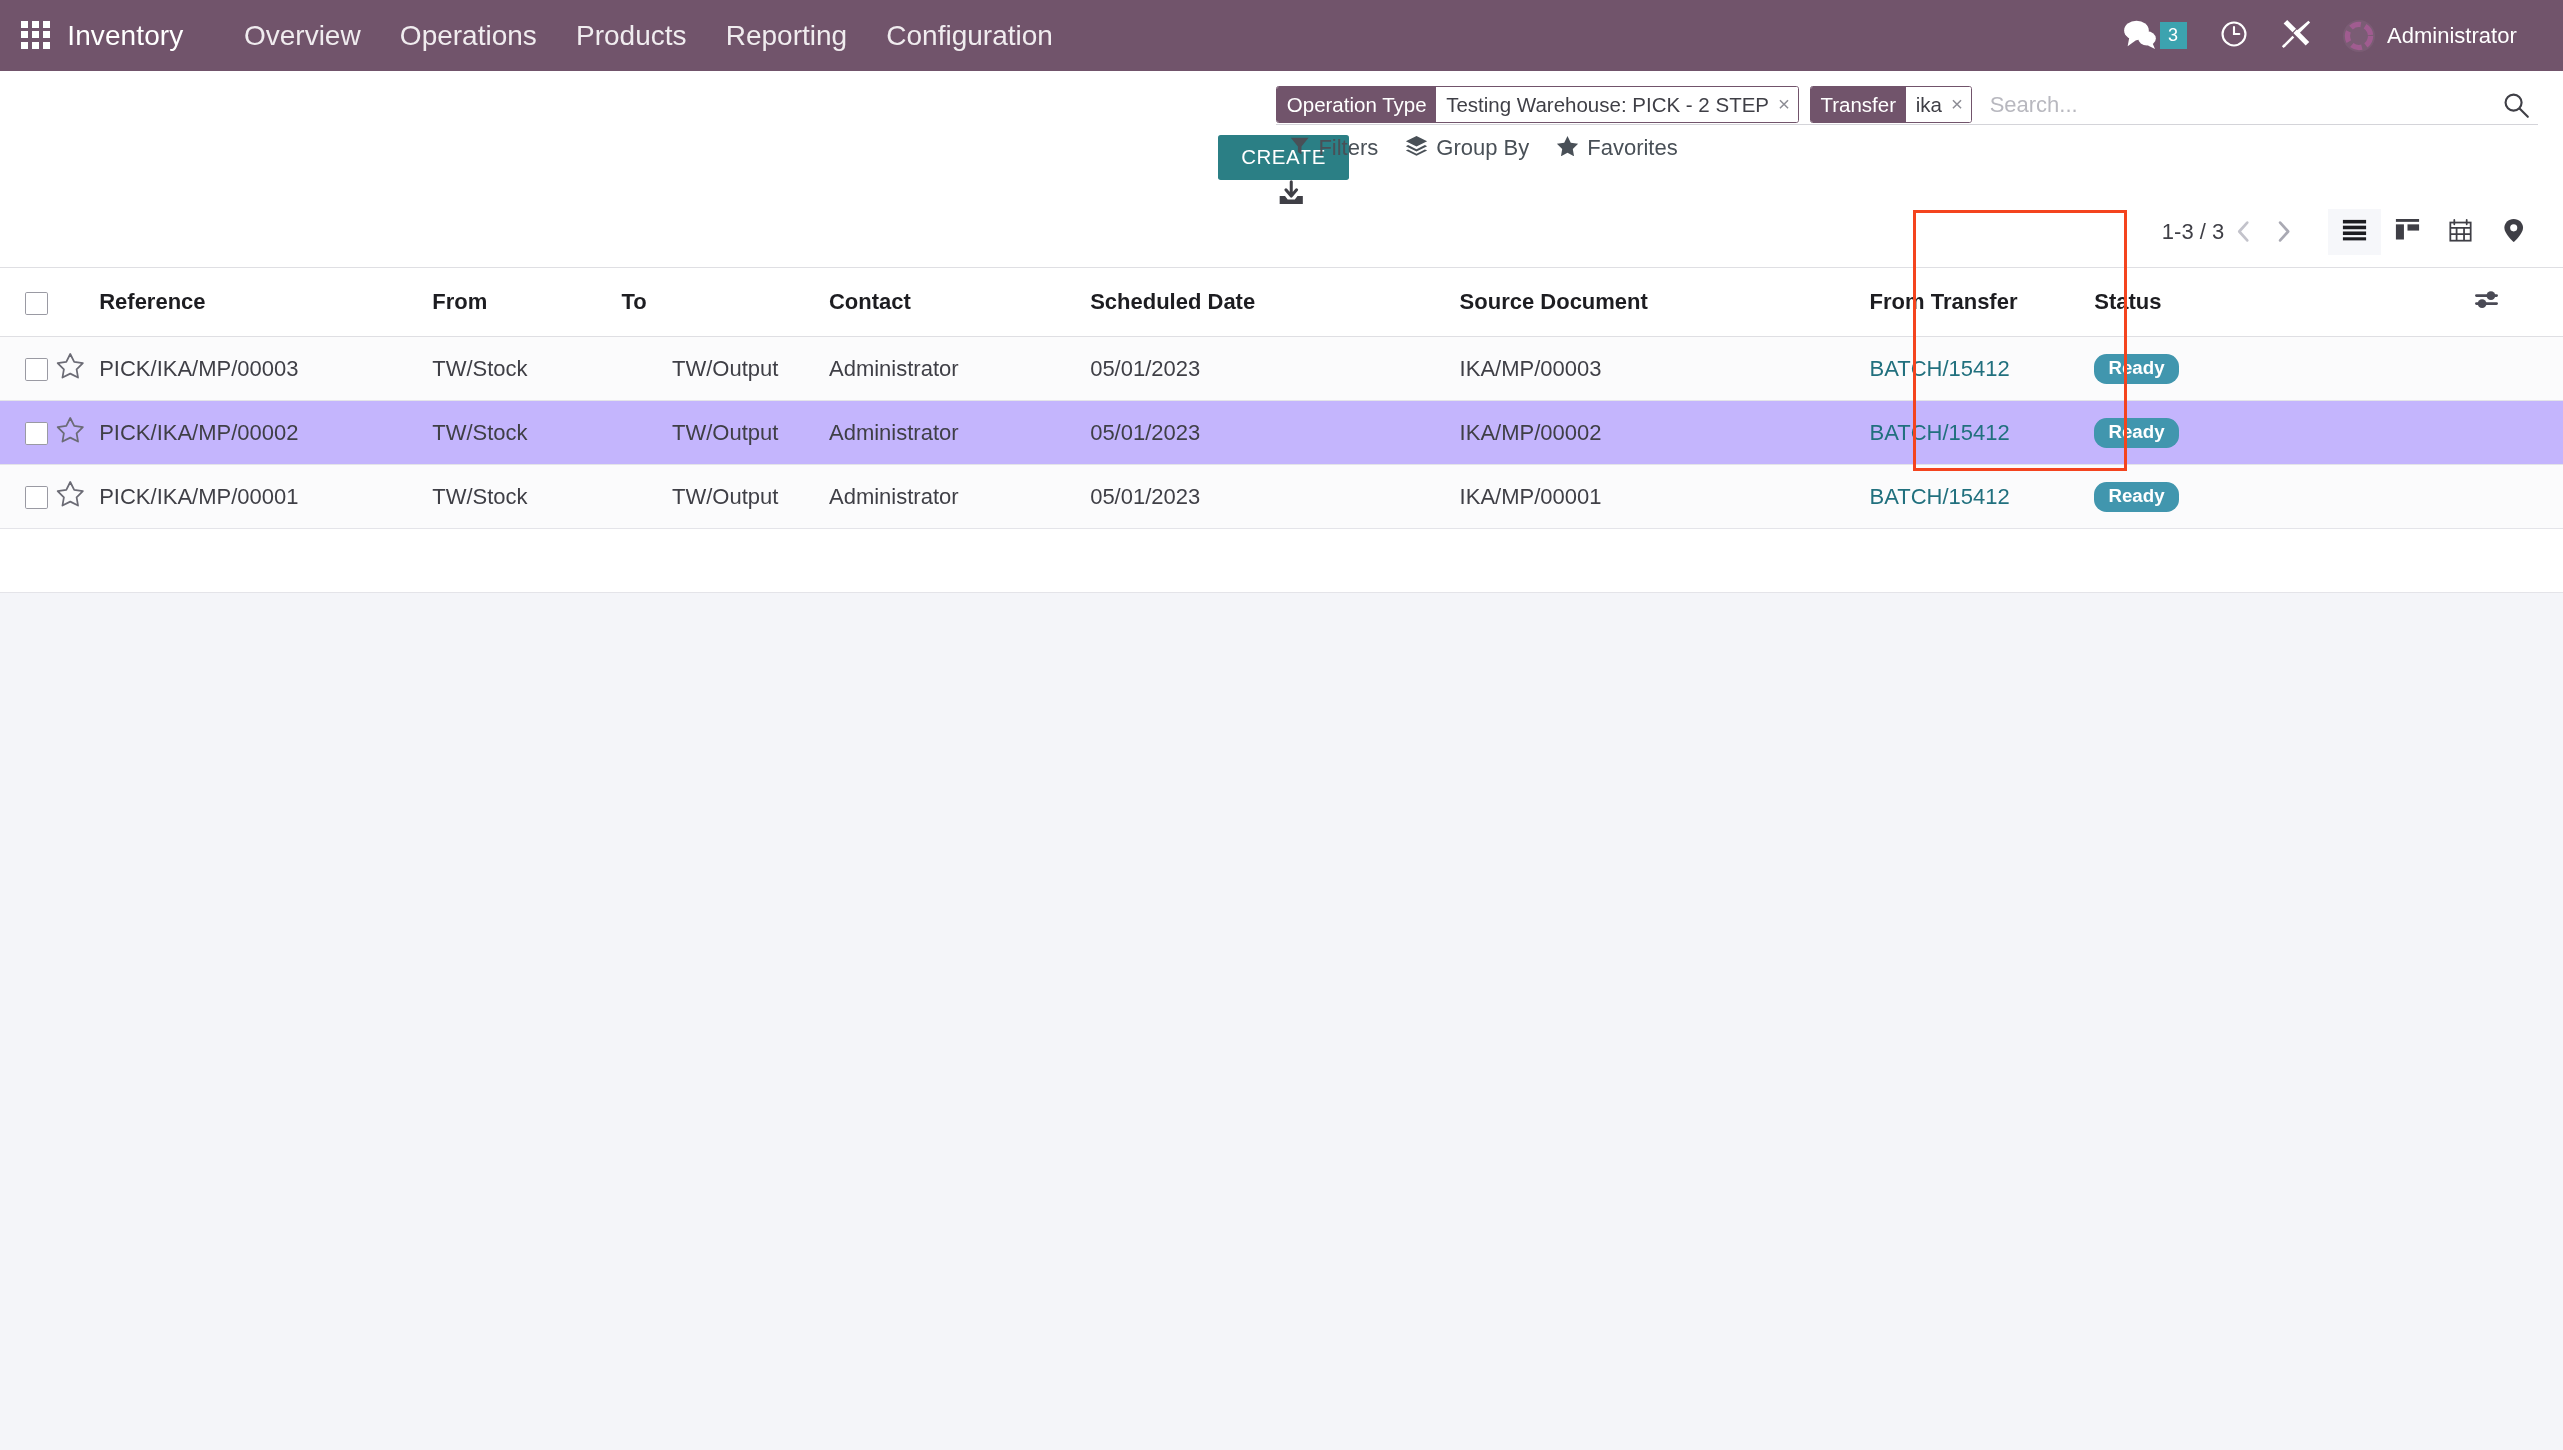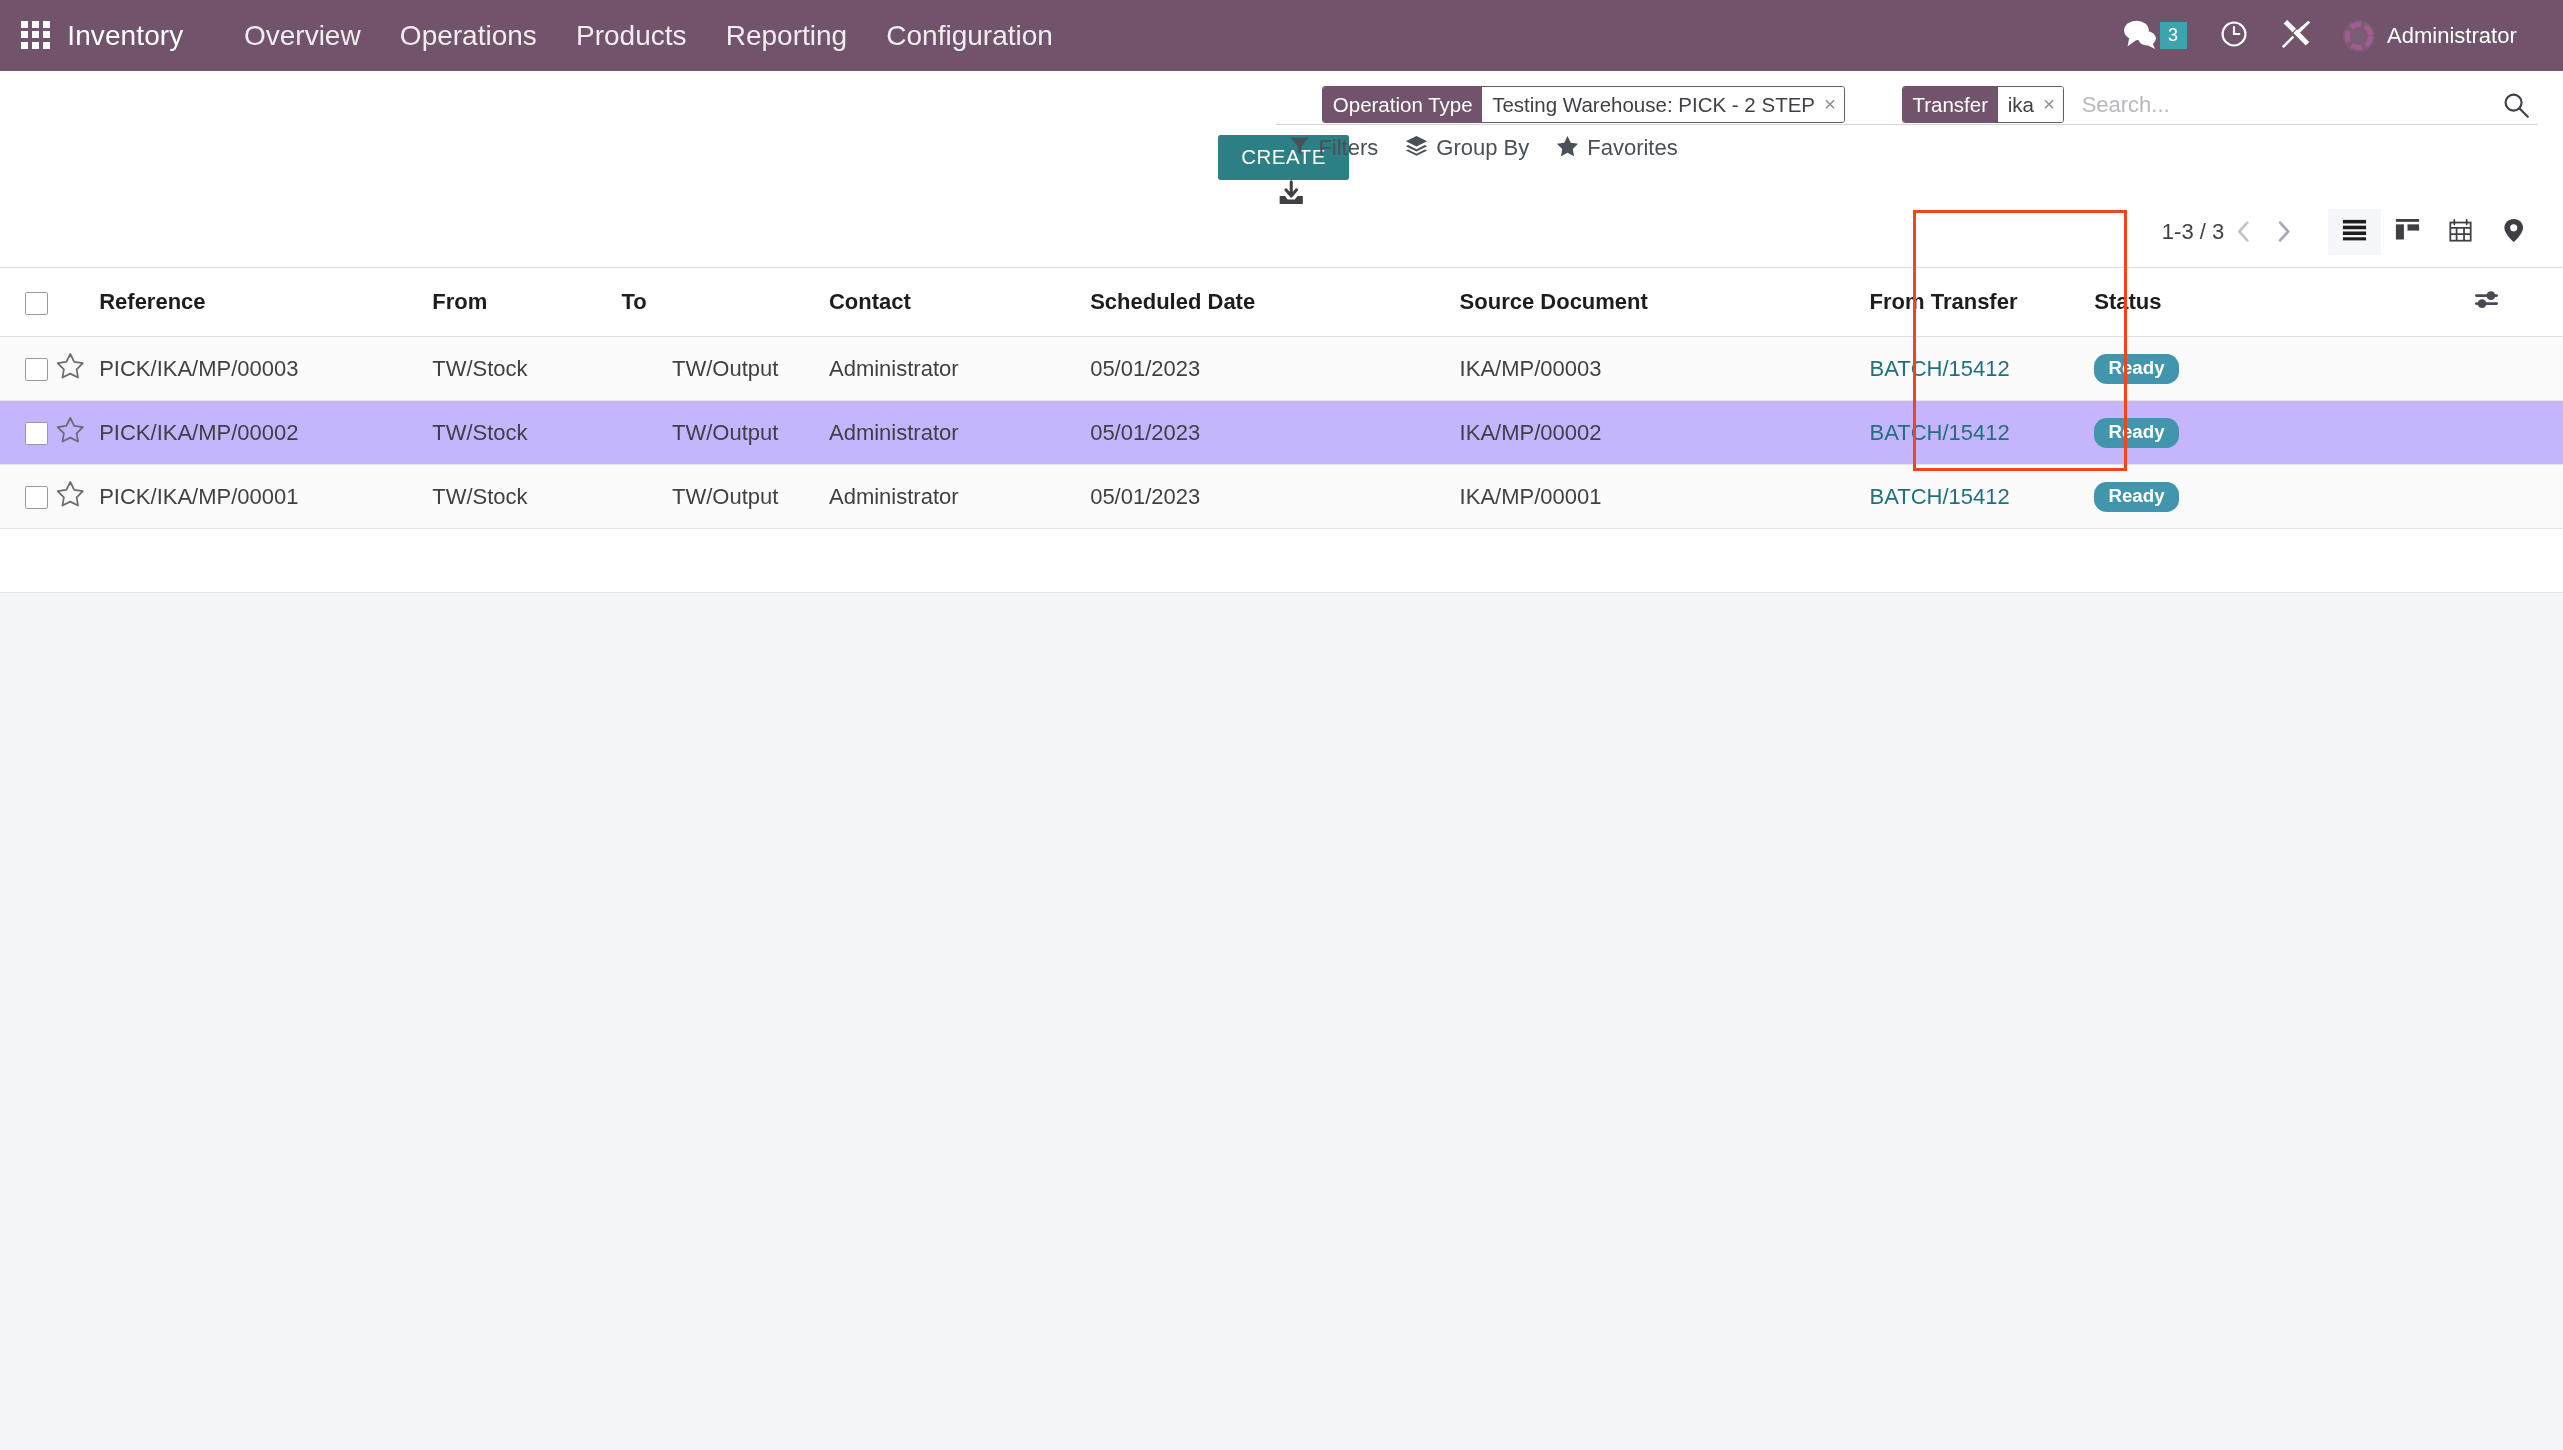--- a/index.html
+++ b/index.html
@@ -106,21 +106,20 @@
   }
   .facet {
     display: flex; align-items: stretch;
     border: 0.9px solid #71546b;
     border-radius: 2.7px;
     overflow: hidden;
     margin-right: 10.7px;
     height: 37px;
     cursor: pointer;
     flex: 0 0 auto;
-    margin-left: 46px;
   }
   .facet-label {
     background: #71546b;
     color: #ffffff;
     font-size: 20.5px;
     padding: 0 9.8px;
     display: flex; align-items: center;
     font-weight: 400;
     white-space: nowrap;
   }

